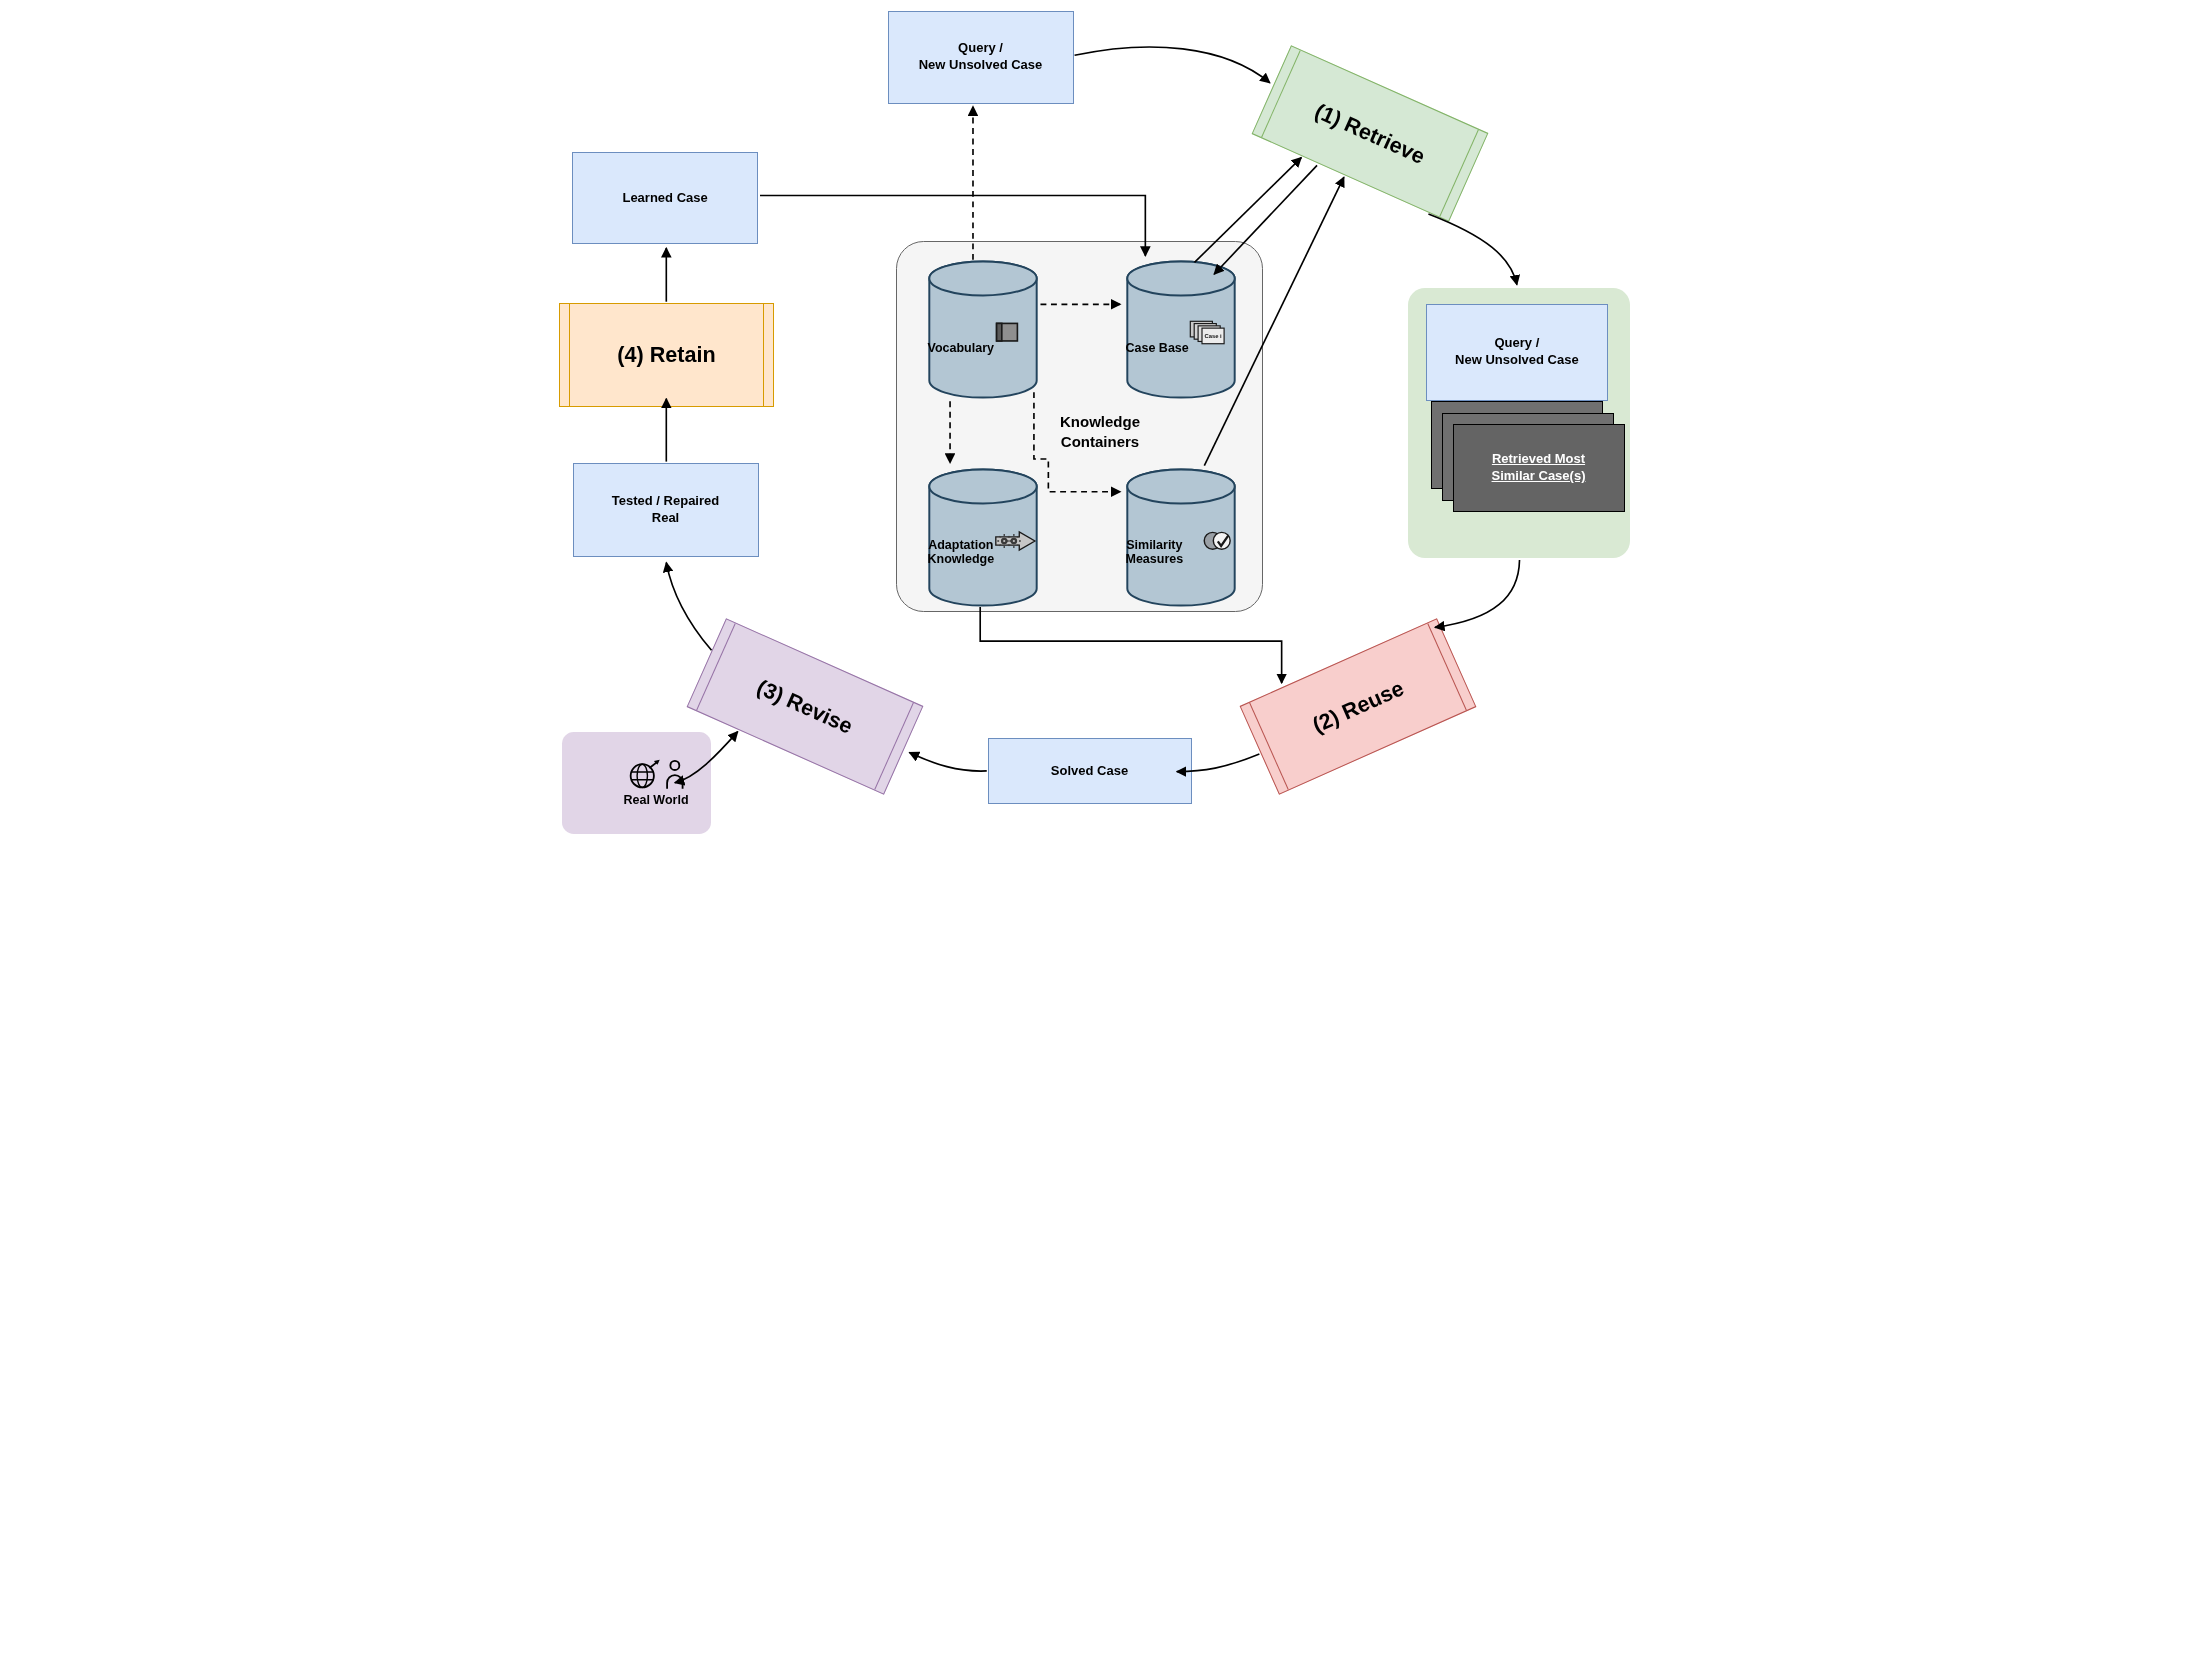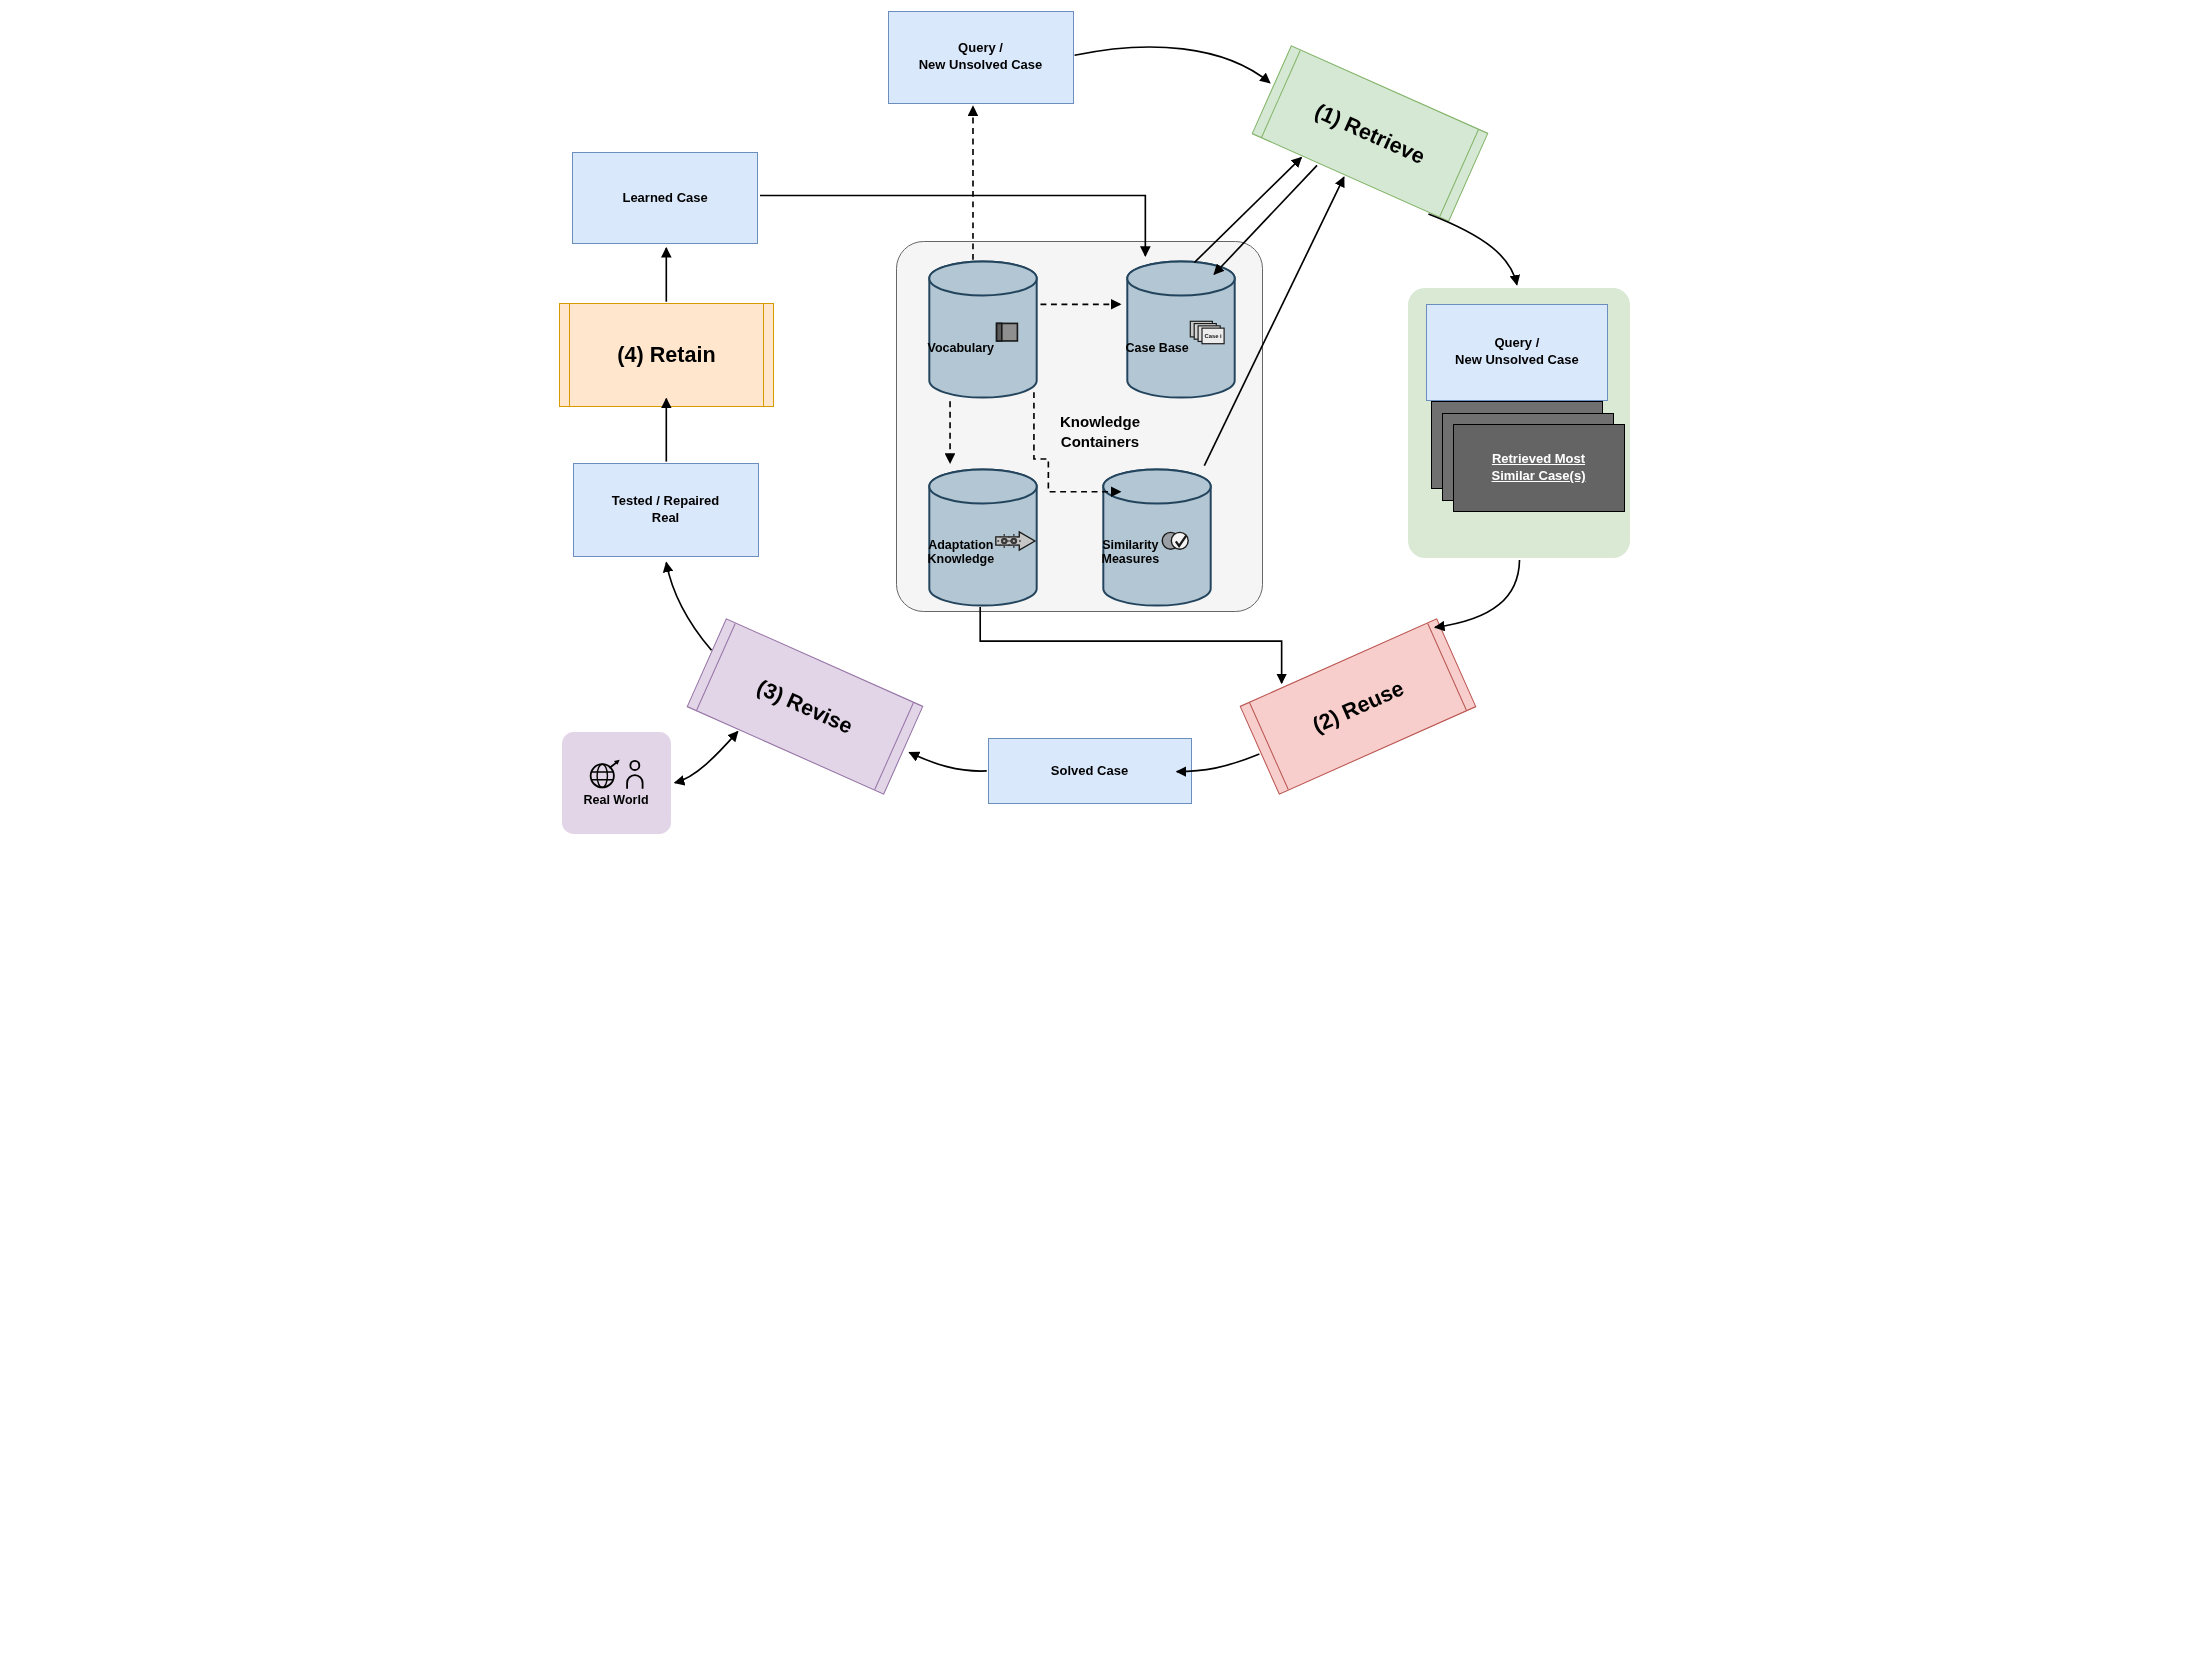--- a/index.html
+++ b/index.html
@@ -63,21 +63,21 @@
   .card{position:absolute;border:1.3px solid #000;background:var(--card-back);box-sizing:border-box;}
   .card.front{
     background:var(--card-fill);display:flex;align-items:center;justify-content:center;
     color:var(--card-text);font-size:13px;line-height:1.3;text-decoration:underline;
   }
 
   
   .rw{
     position:absolute;left:13px;top:732px;width:109px;height:102px;border-radius:11.8px;
     background:var(--purple-fill);display:flex;flex-direction:column;align-items:center;
-    justify-content:center;gap:2.6px;
+    justify-content:center;gap:2.6px;padding-left:40px;
   }
   .rw-icons{display:flex;align-items:flex-end;gap:1.3px;}
   .rw .lbl{font-size:12.5px;}
 
   
   .wires{position:absolute;left:0;top:0;width:1097px;height:840px;pointer-events:none;z-index:6;}
   .wire{fill:none;stroke:var(--line);stroke-width:2.5px;}
   .wire.dashed{stroke-dasharray:9 7;}
 </style>
 </head>
@@ -131,21 +131,21 @@
         <circle cx="17" cy="20" r="5.5"></circle>
         <path d="M17 11.5 v-3 M17 28.5 v3 M8.5 20 h-3 M25.5 20 h3 M11 14 l-2 -2 M23 26 l2 2 M23 14 l2 -2 M11 26 l-2 2" stroke="#3a3a3a" stroke-width="2.2" fill="none"></path>
         <circle cx="17" cy="20" r="1.8" fill="#c6c6c6"></circle>
         <circle cx="33" cy="20" r="5.5"></circle>
         <path d="M33 11.5 v-3 M33 28.5 v3 M24.5 20 h-3 M41.5 20 h3 M27 14 l-2 -2 M39 26 l2 2 M39 14 l2 -2 M27 26 l-2 2" stroke="#3a3a3a" stroke-width="2.2" fill="none"></path>
         <circle cx="33" cy="20" r="1.8" fill="#c6c6c6"></circle>
       </g>
     </svg>
   </div>
 
-  <div class="cylinder two" style="left:553px;top:468px;">
+  <div class="cylinder two" style="left:577px;top:468px;justify-content:space-between;">
     <svg class="cyl-shape" viewBox="0 0 168 212">
       <path d="M2 28 A82 26 0 0 1 166 28 L166 184 A82 26 0 0 1 2 184 Z" style="fill:var(--cyl-fill);stroke:var(--cyl-stroke);" stroke-width="3"></path>
       <ellipse cx="84" cy="28" rx="82" ry="26" style="fill:var(--cyl-fill);stroke:var(--cyl-stroke);" stroke-width="3"></ellipse>
     </svg>
     <span class="cyl-label lbl">Similarity
 Measures</span>
     <svg class="cyl-icon" width="35" height="23.6" viewBox="0 0 54 36">
       <circle cx="18" cy="18" r="13" fill="#9aa0a6" stroke="#1a1a1a" stroke-width="2.2"></circle>
       <circle cx="32" cy="18" r="13" fill="#f4f4f4" stroke="#1a1a1a" stroke-width="2.2"></circle>
       <path d="M26 19 l5 7 L42 10" fill="none" stroke="#1a1a1a" stroke-width="3.5"></path>

